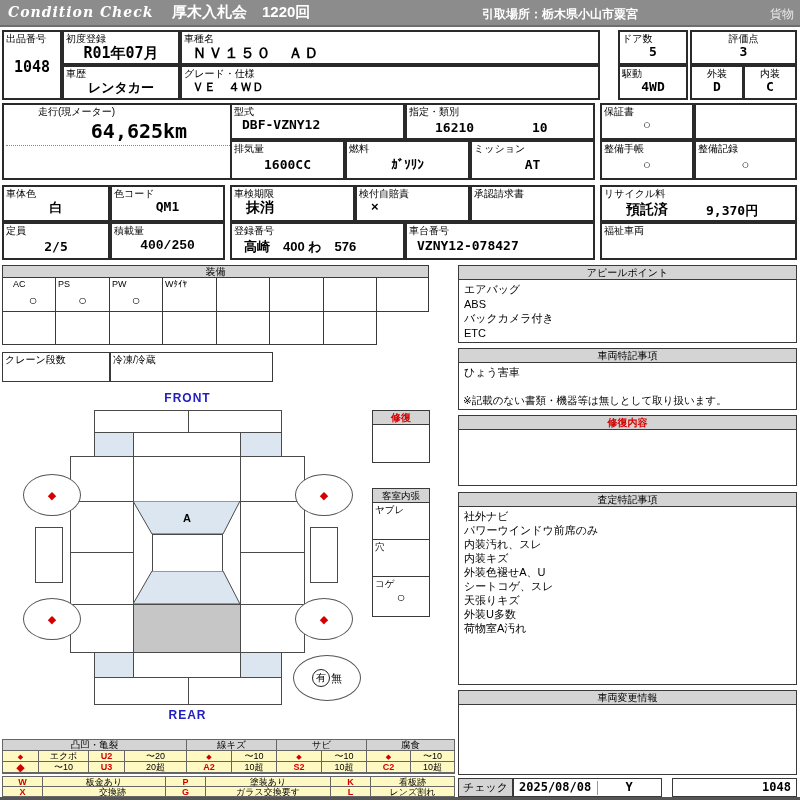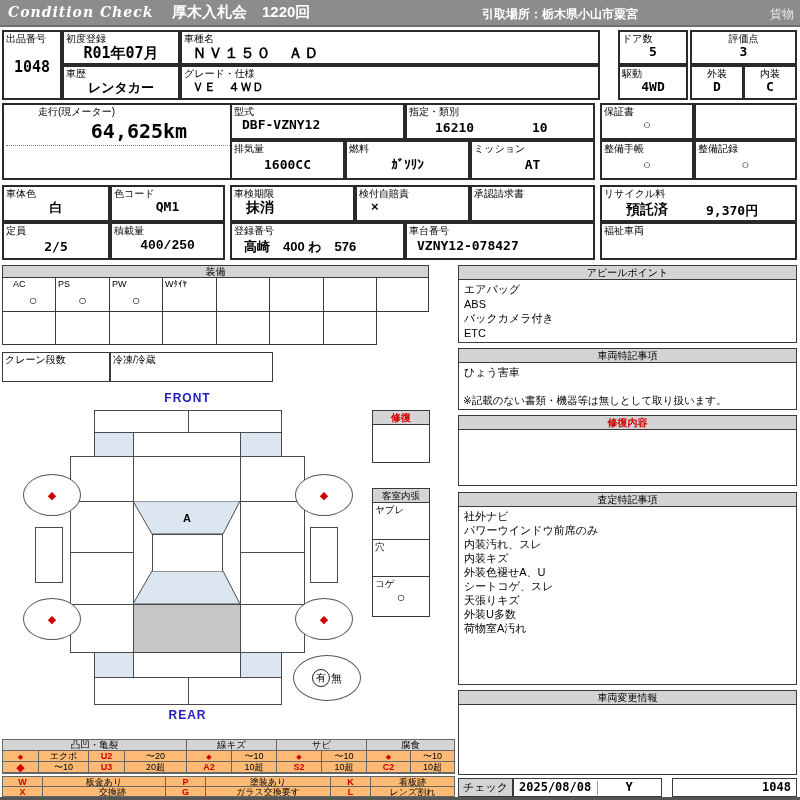--- a/index.html
+++ b/index.html
@@ -40,21 +40,21 @@
   .shade{background:#c6c6c6;}
   .wheel{position:absolute;box-sizing:border-box;border:1px solid #555;border-radius:50%;
          background:#fff;display:flex;align-items:center;justify-content:center;}
   .dm{color:#d40000;font-size:11px;line-height:1;}
   .oval{position:absolute;box-sizing:border-box;border:1px solid #555;border-radius:50%;
         background:#fff;display:flex;align-items:center;justify-content:center;font-size:11px;}
   .circ{display:inline-flex;align-items:center;justify-content:center;width:16px;height:16px;
         border:1.5px solid #222;border-radius:50%;font-size:10px;margin-right:1px;}
   
   .lg{position:absolute;box-sizing:border-box;border:1px solid #666;font-size:9px;line-height:10px;
-      text-align:center;background:#fdba74;overflow:hidden;white-space:nowrap;}
+      text-align:center;background:#fef9c3;overflow:hidden;white-space:nowrap;}
   .lg.hd{background:#d4d4d4;font-size:9.5px;}
   .lg.dot{border-bottom:1px dotted #999;}
   .red{color:#d40000;font-weight:bold;}
   .dm-s{font-size:7px;} .dm-b{font-size:11px;}
   
   .ck-lbl{background:#d4d4d4;text-align:center;font-size:11px;line-height:17px;}
   .ck-val{font-family:"DejaVu Sans Mono",monospace;font-weight:bold;font-size:12px;line-height:17px;}
   .botbar{background:#555;}
 </style>
 </head>

